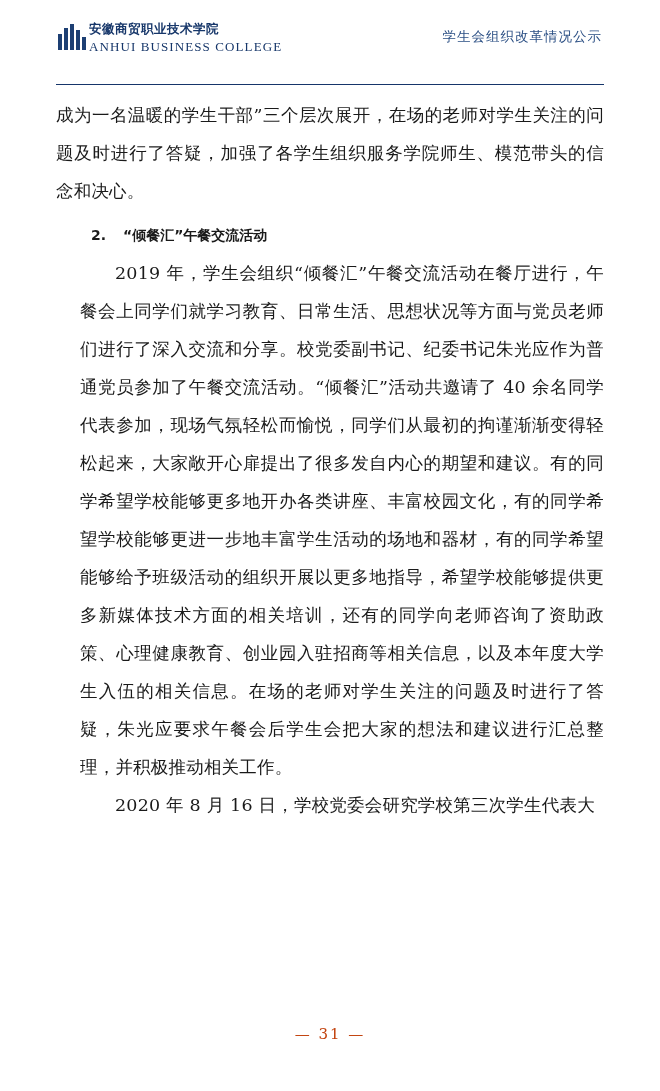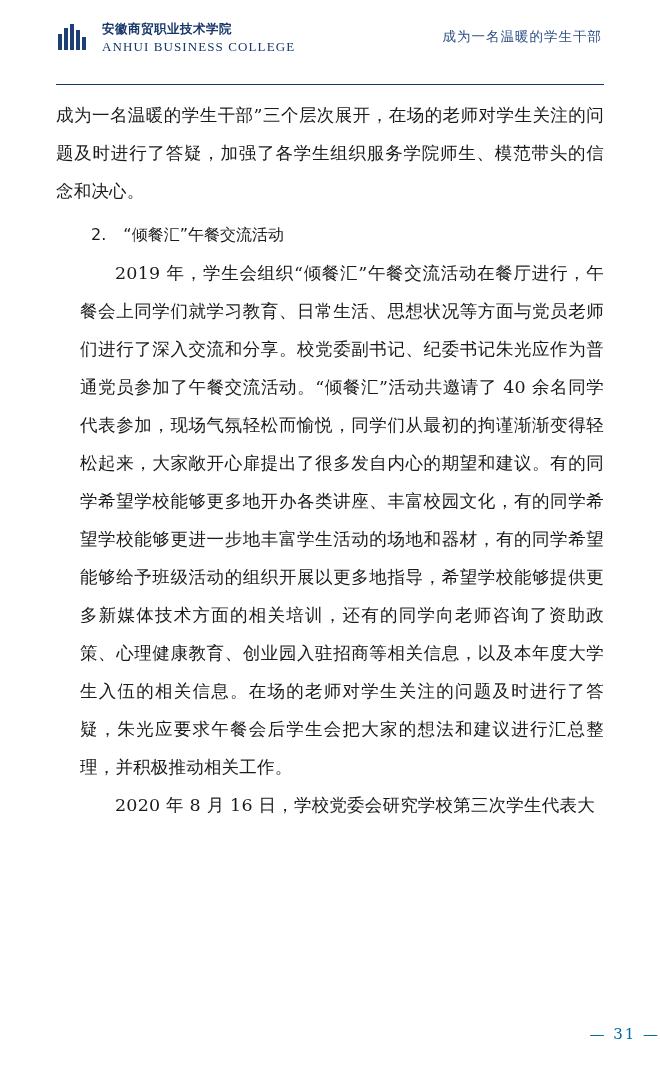--- a/index.html
+++ b/index.html
@@ -26,21 +26,21 @@
   .header {
     position: relative;
     height: 74px;
     display: flex;
     align-items: center;
     justify-content: space-between;
   }
   .logo-wrap {
     display: flex;
     align-items: center;
-    gap: 14px;
+    gap: 1px;
     padding-left: 2px;
   }
   .logo-mark {
     width: 30px;
     height: 26px;
     display: flex;
     align-items: flex-end;
     gap: 2px;
   }
   .logo-mark i {
@@ -99,42 +99,42 @@
     text-justify: inter-ideograph;
     letter-spacing: 0.2px;
     font-family: "DejaVu Serif", "Liberation Serif", serif;
   }
   p.indent {
     text-indent: 35px;
     margin-left: 24px;
   }
   h3.heading {
     margin: 6px 0 0 0;
-    font-size: 16px;
+    font-size: 14px;
     line-height: 38px;
-    font-weight: normal;
+    font-weight: bold;
     font-family: "DejaVu Sans", "Liberation Sans", sans-serif;
   }
   h3.heading.num-indent {
     text-indent: 35px;
   }
   .heading-inner {
     font-family: "DejaVu Sans", "Liberation Sans", sans-serif;
   }
 
   
   .footer {
     position: absolute;
     left: 0;
     right: 0;
     bottom: 48px;
-    text-align: right;
+    text-align: center;
     font-size: 15px;
     font-family: "DejaVu Serif", "Liberation Serif", serif;
-    color: #0369a1;
+    color: #c2410c;
     letter-spacing: 2px;
   }
 </style>
 </head>
 <body>
 
 <div class="page">
 
   <div class="header">
     <div class="logo-wrap">
@@ -143,21 +143,21 @@
           <i></i>
           <i></i>
           <i></i>
           <i></i>
       </span>
       <span class="logo-text">
         <span class="logo-cn">安徽商贸职业技术学院</span><br>
         <span class="logo-en">ANHUI BUSINESS COLLEGE</span>
       </span>
     </div>
-    <div class="header-title">成为一名温暖的学生干部</div>
+    <div class="header-title">学生会组织改革情况公示</div>
   </div>
   <div class="header-rule"></div>
 
   <div class="content">
 
     <p class="para">成为一名温暖的学生干部”三个层次展开，在场的老师对学生关注的问题及时进行了答疑，加强了各学生组织服务学院师生、模范带头的信念和决心。</p>
 
     <h3 class="heading num-indent">
       <span class="heading-inner">2.</span>
       <span class="heading-inner" style="margin-left:12px;">“倾餐汇”午餐交流活动</span>

